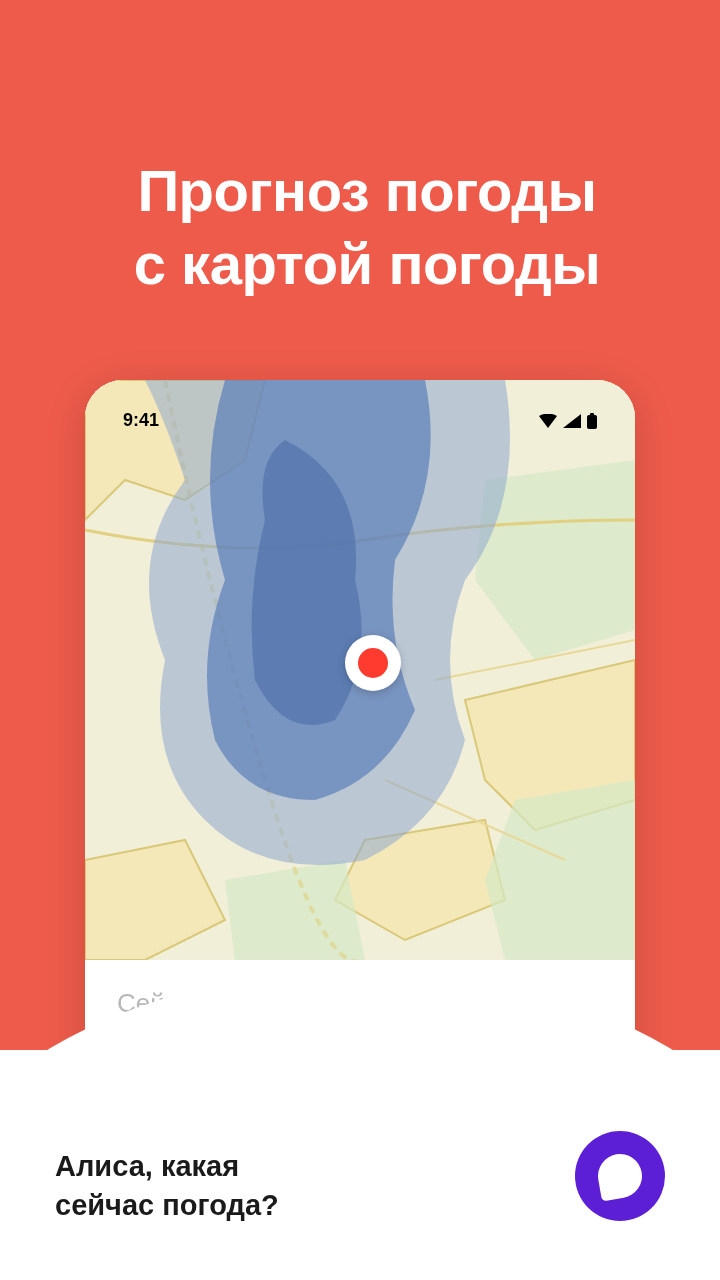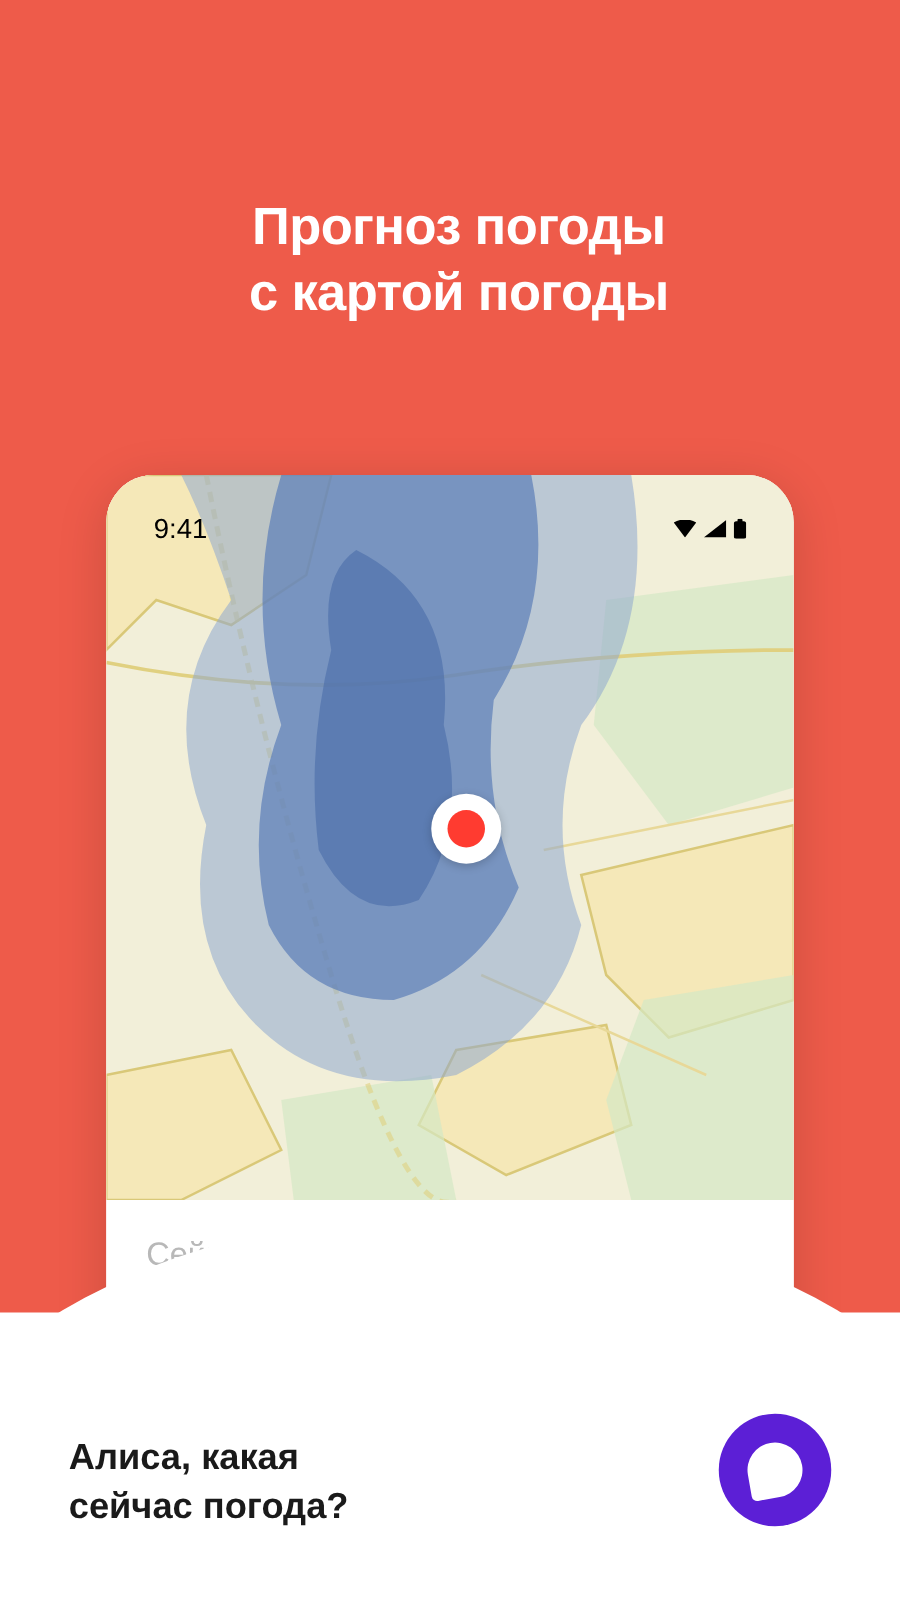--- a/index.html
+++ b/index.html
@@ -19,21 +19,21 @@
     
     .page-container {
       width: 100%;
       height: 100%;
       position: relative;
     }
     
     .hero-title {
       text-align: center;
       color: #ffffff;
-      font-size: 42px;
+      font-size: 58px;
       font-weight: 700;
       line-height: 1.25;
       padding-top: 155px;
       letter-spacing: -0.5px;
       margin-left: 14px;
     }
     
     .phone-frame {
       position: absolute;
       top: 380px;
@@ -68,22 +68,22 @@
       left: 0;
       width: 100%;
       padding: 0 38px;
       display: flex;
       justify-content: space-between;
       align-items: center;
       z-index: 10;
     }
     
     .status-time {
-      font-size: 22px;
-      font-weight: 400;
+      font-size: 18px;
+      font-weight: 700;
       color: #000;
     }
     
     .status-icons {
       display: flex;
       gap: 6px;
       align-items: center;
     }
     
     .location-marker {

